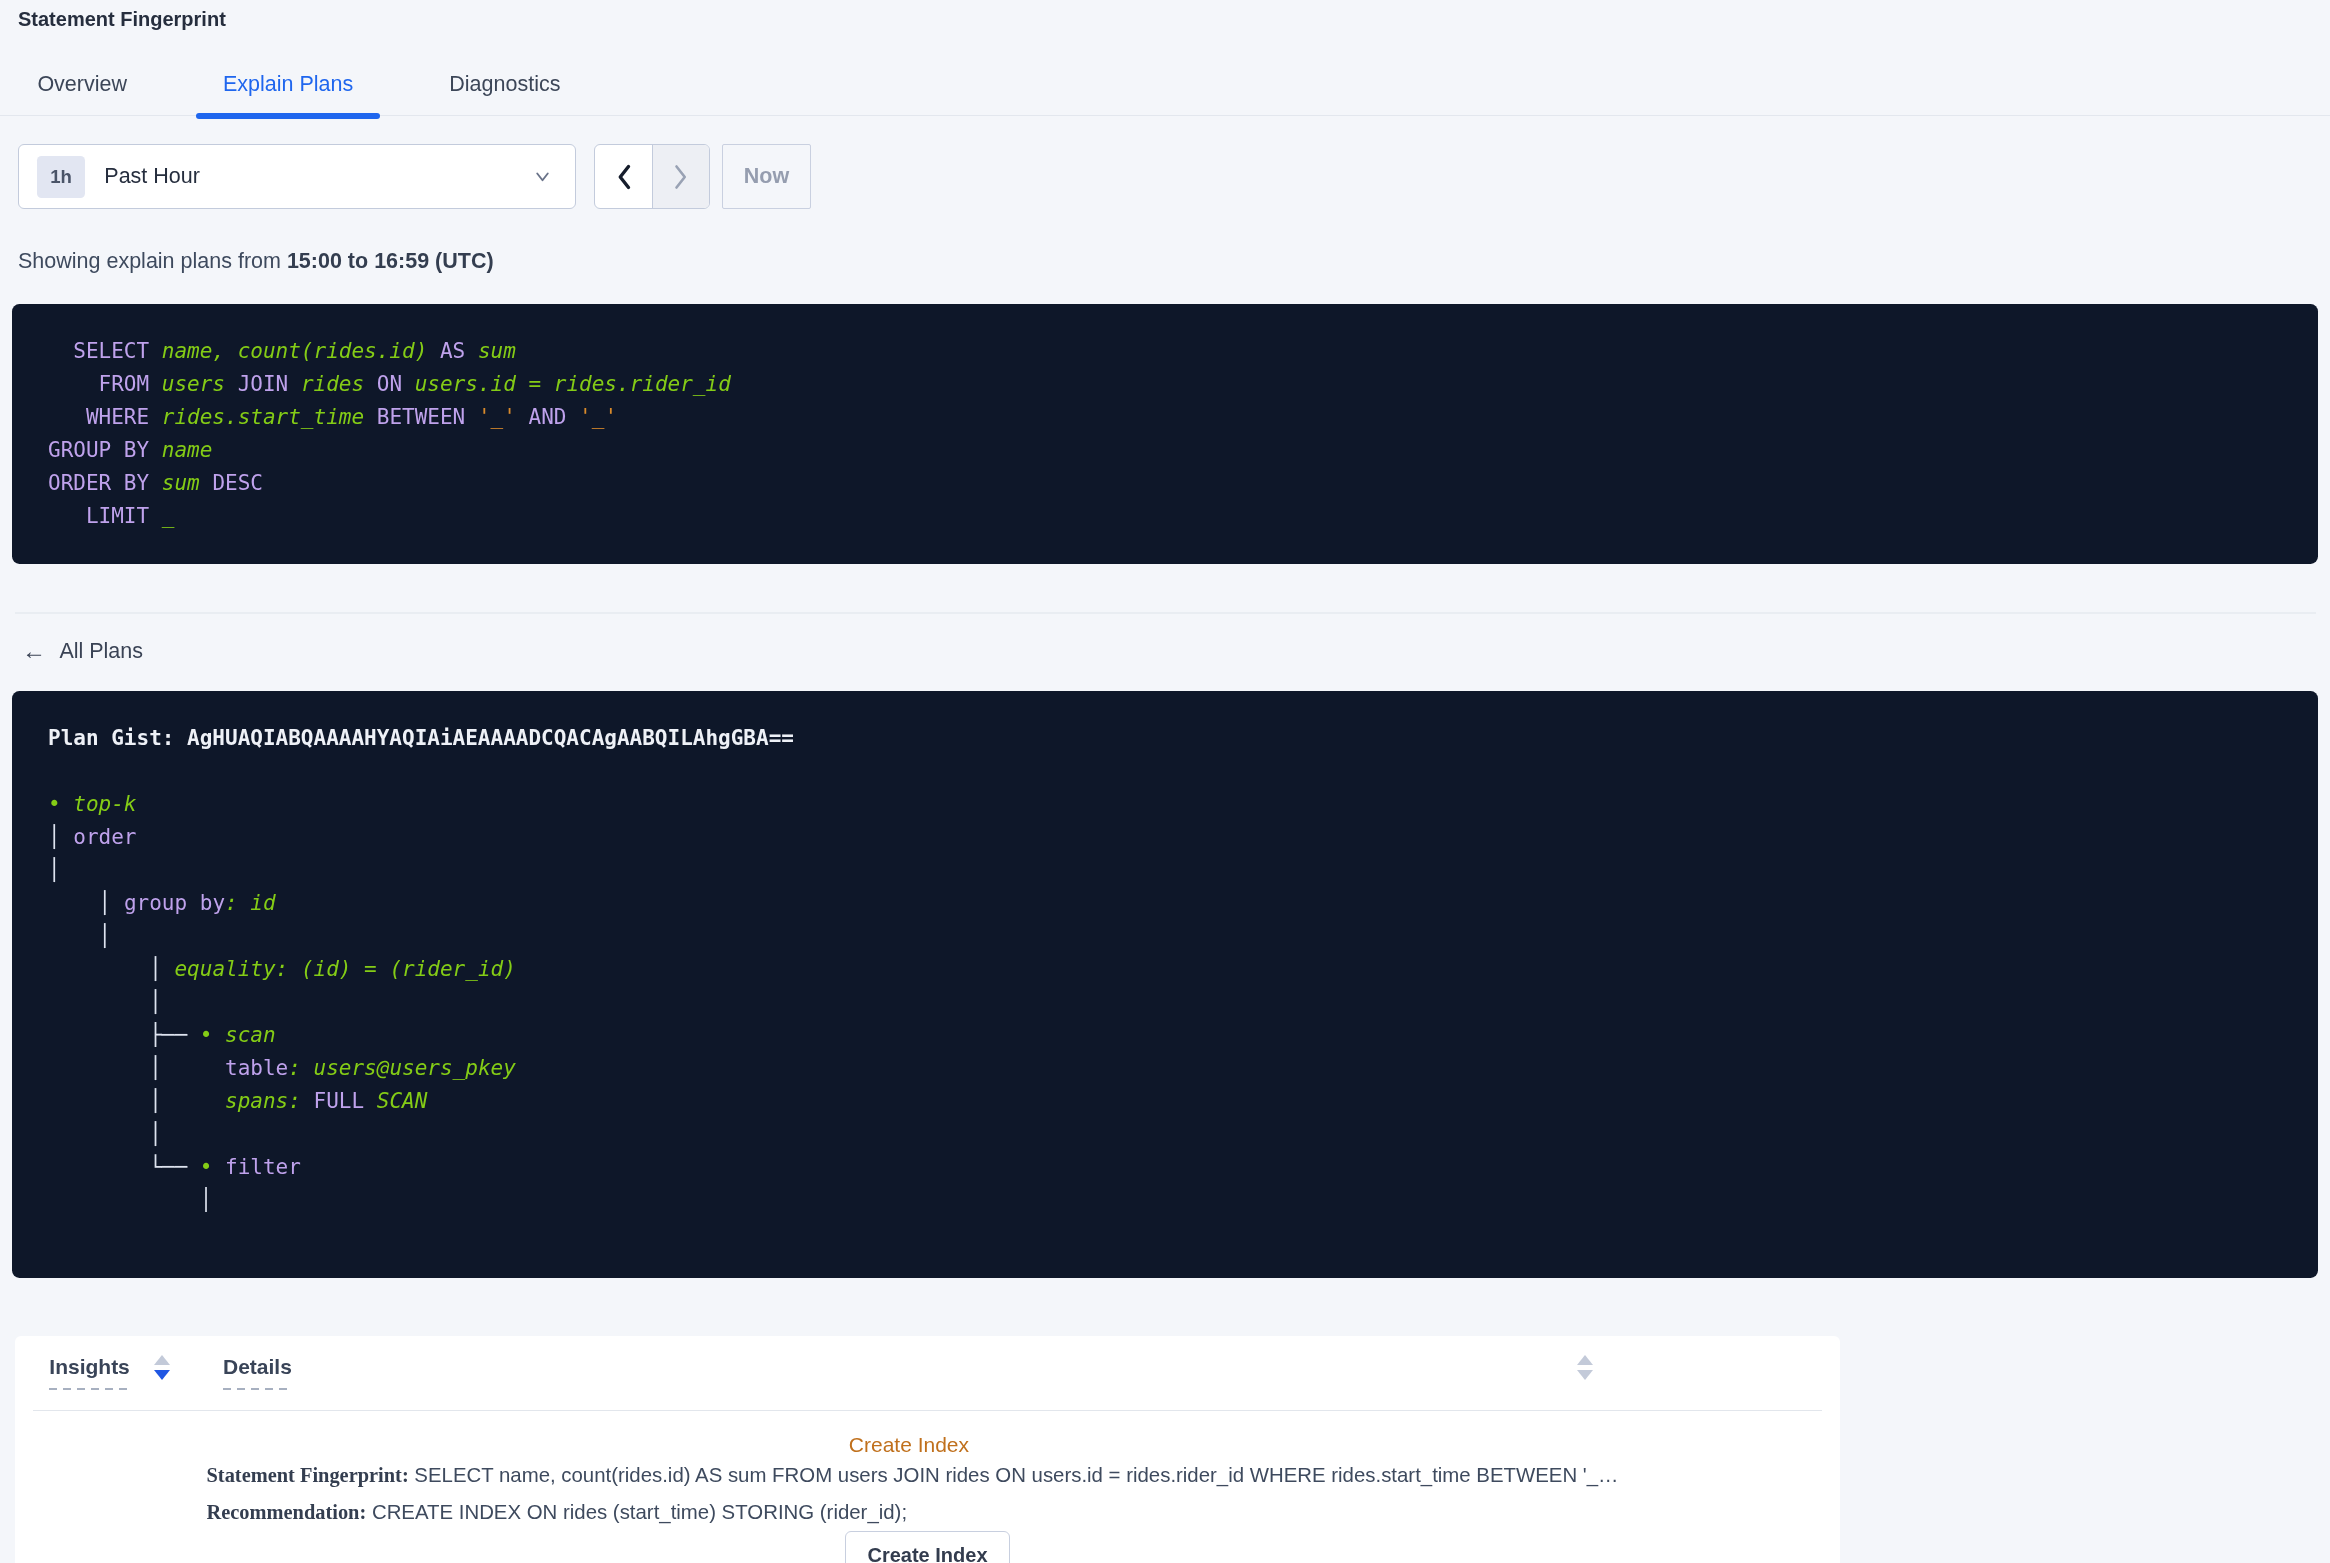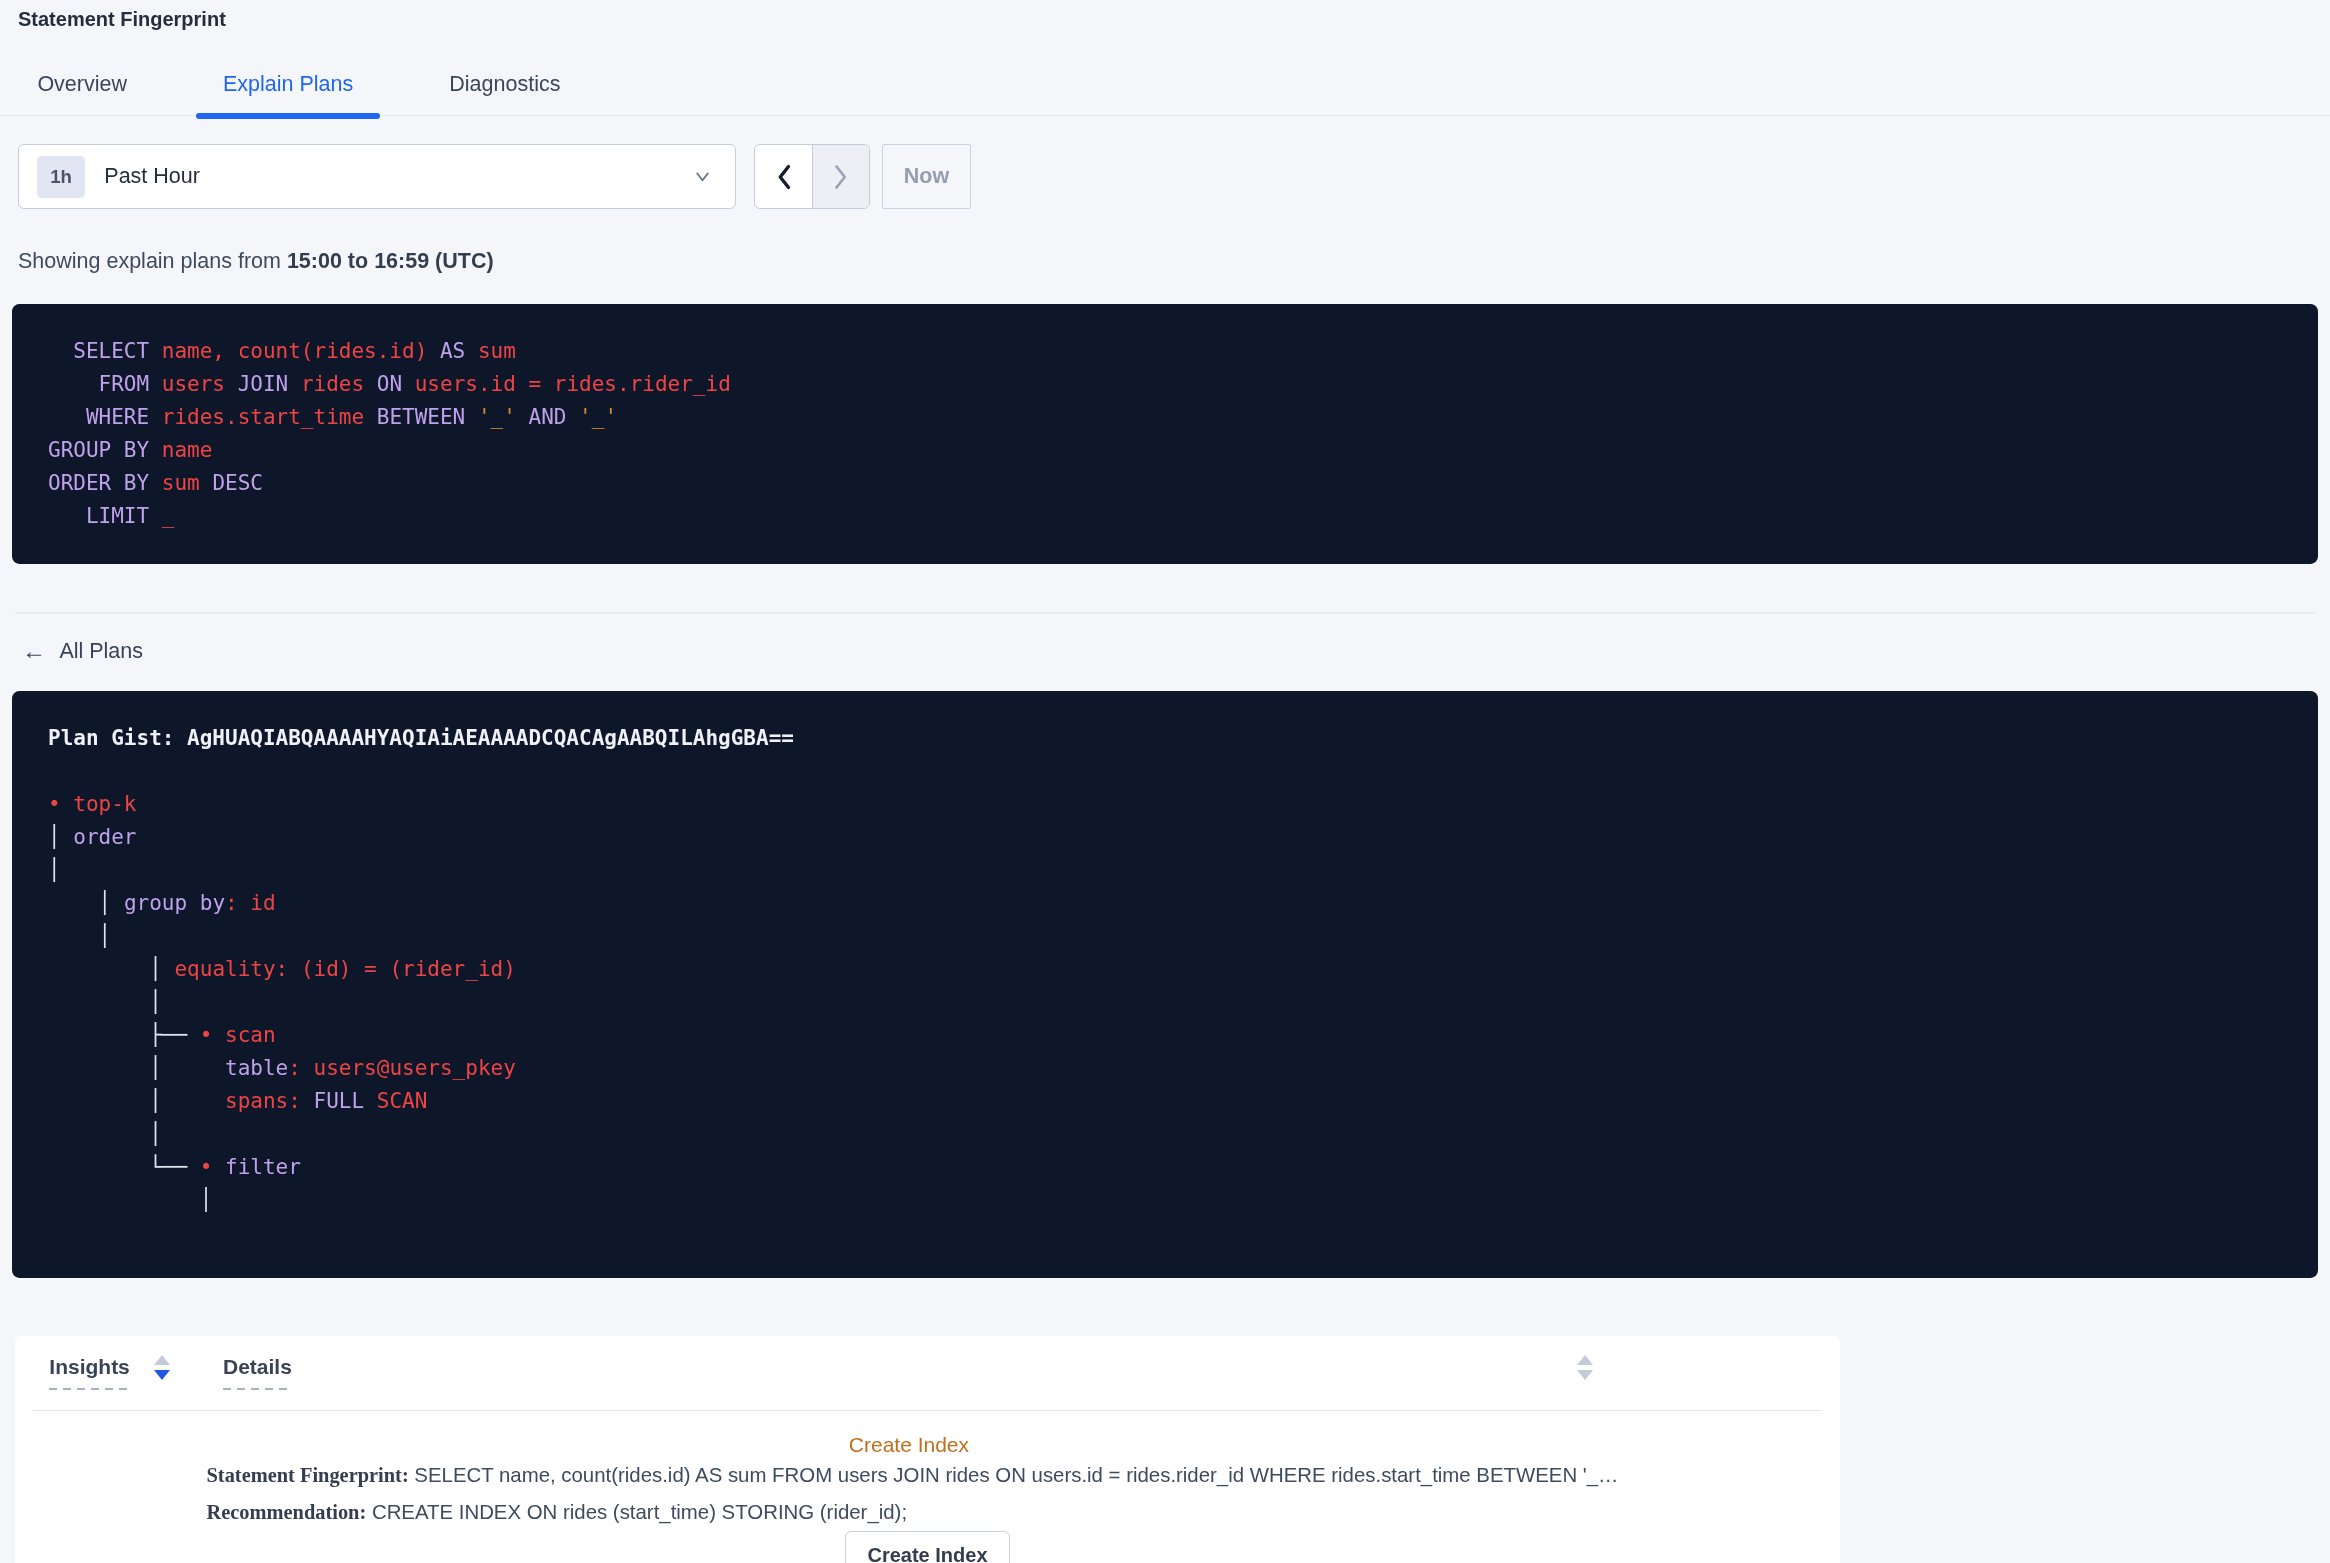--- a/index.html
+++ b/index.html
@@ -37,21 +37,21 @@
   }
   .tab.active { color:#1f66ee; }
   .tab.active::after {
     content:""; position:absolute; left:0; right:0; bottom:-3.7px;
     height:6px; border-radius:3px; background:#1f66ee;
   }
 
   
   .time-row { margin:28px 0 0 18px; display:flex; align-items:stretch; height:65px; }
   .time-select {
-    width:718px; background:#ffffff;
+    width:558px; background:#ffffff;
     border:1.5px solid #c3cbdc; border-radius:6px;
     display:flex; align-items:center;
     padding:0 22px 0 18px; cursor:pointer;
   }
   .time-badge {
     min-width:48px; height:42px; padding:0 10.4px;
     background:#e2e6f2; border-radius:4.5px;
     display:flex; align-items:center; justify-content:center;
     font-size:18.6px; font-weight:bold; color:#4a5468;
   }
@@ -81,21 +81,21 @@
     margin:30px 12px 0;
     background:#0e1729;
     border-radius:7.4px;
     padding:31px 36px;
     font-family:"DejaVu Sans Mono", monospace;
     font-size:21px;
     overflow:hidden;
   }
   .code-line { height:33px; line-height:33px; white-space:pre; }
   .seg-k { color:#bfa2ec; }
-  .seg-t { color:#ef4444; }
+  .seg-t { color:#84cc16;font-style:italic; }
   .seg-o { color:#d98a2b; }
   .seg-c { color:#dde3ef; }
   .seg-b { color:#eef1f7; font-weight:bold; }
   #sql-block { height:260px; }
   #gist-block { margin-top:27px; height:587px; }
 
   .section-divider { margin:48px 0 0 15px; width:2301px; height:1.5px; background:#e9edf2; }
 
   .back-link {
     margin:25px 0 0 22px;

